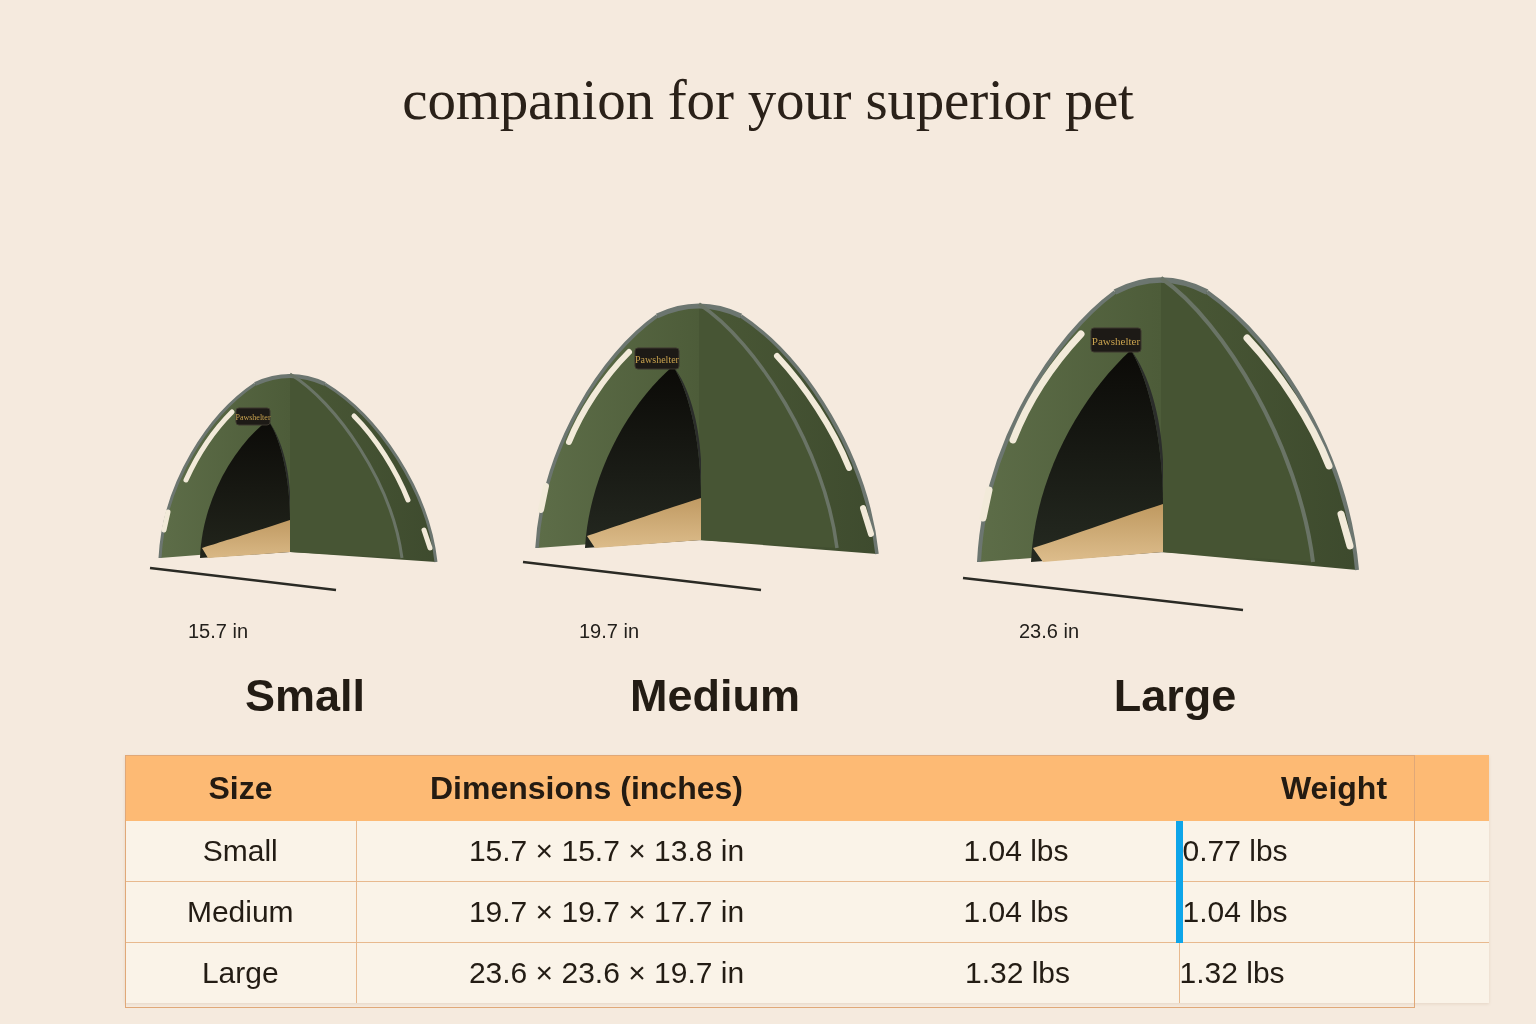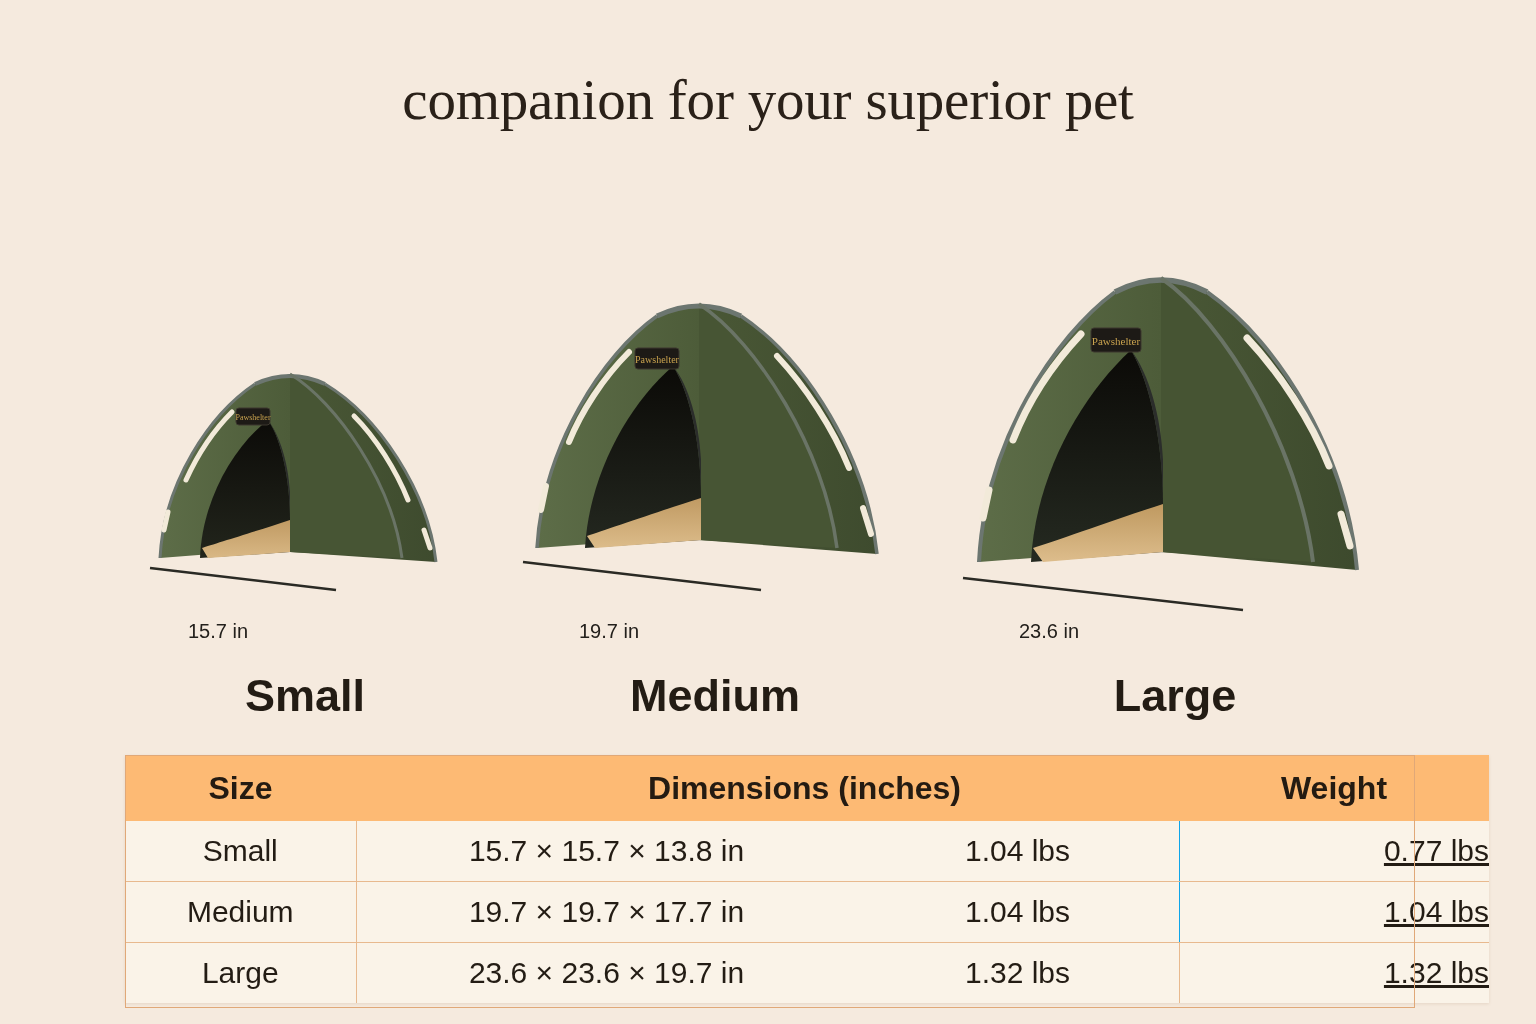--- a/index.html
+++ b/index.html
@@ -86,60 +86,59 @@
   }
   .spec-table thead th {
     background: #fdba74;
     height: 66px;
     font-size: 32px;
     font-weight: 700;
     color: #241b12;
     vertical-align: middle;
   }
   .th-size    { width: 231px; text-align: center; }
-  .th-dims    { width: 749px; text-align: center; padding-left: 74px !important; }
+  .th-dims    { width: 749px; text-align: left; padding-left: 74px !important; }
   .th-weight  { width: 310px; text-align: center; }
 
   .spec-table tbody tr {
     background: #faf3e8;
   }
   .spec-table tbody td {
     height: 60px;
     font-size: 30px;
     color: #231c14;
     vertical-align: middle;
     border-bottom: 1px solid #e8b98e;
   }
   .spec-table tbody tr:last-child td {
     border-bottom: none;
   }
   .cell-size {
     text-align: center;
     border-right: 1px solid #e8b98e;
   }
   .cell-dims-wrap {
-    border-right: 1px solid #0ea5e9;
+    border-right: 7px solid #0ea5e9;
     padding: 0 !important;
   }
   .dims-inner {
     display: flex;
     align-items: center;
     height: 60px;
   }
   .dims-main {
     flex: 0 0 500px;
     text-align: center;
   }
   .dims-extra {
     flex: 1 1 auto;
     text-align: center;
   }
   .cell-weight {
-    text-align: right;
-    text-decoration: underline;
+    text-align: left;
   }
   .spec-table tbody tr:last-child .cell-size,
   .spec-table tbody tr:last-child .cell-dims-wrap {
     border-right: 1px solid #e8b98e;
   }
   .table-outline {
     position: absolute;
     left: 125px;
     top: 755px;
     width: 1290px;

